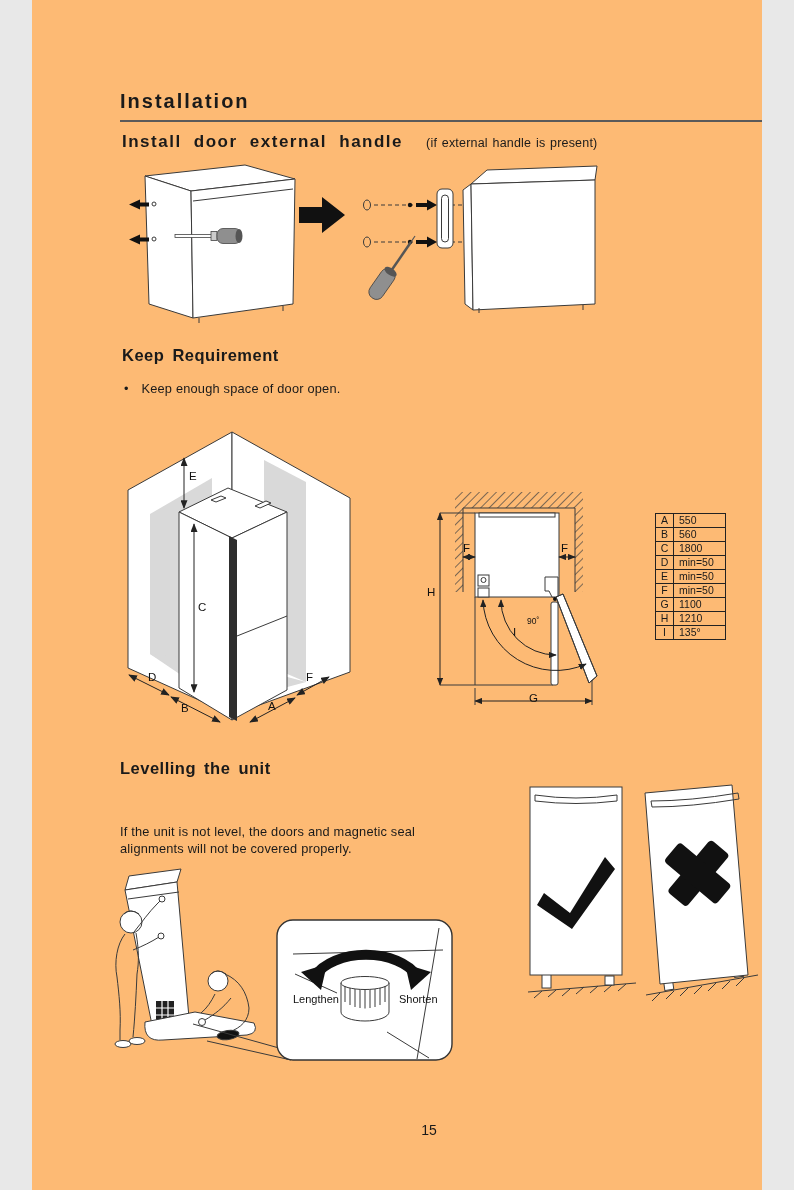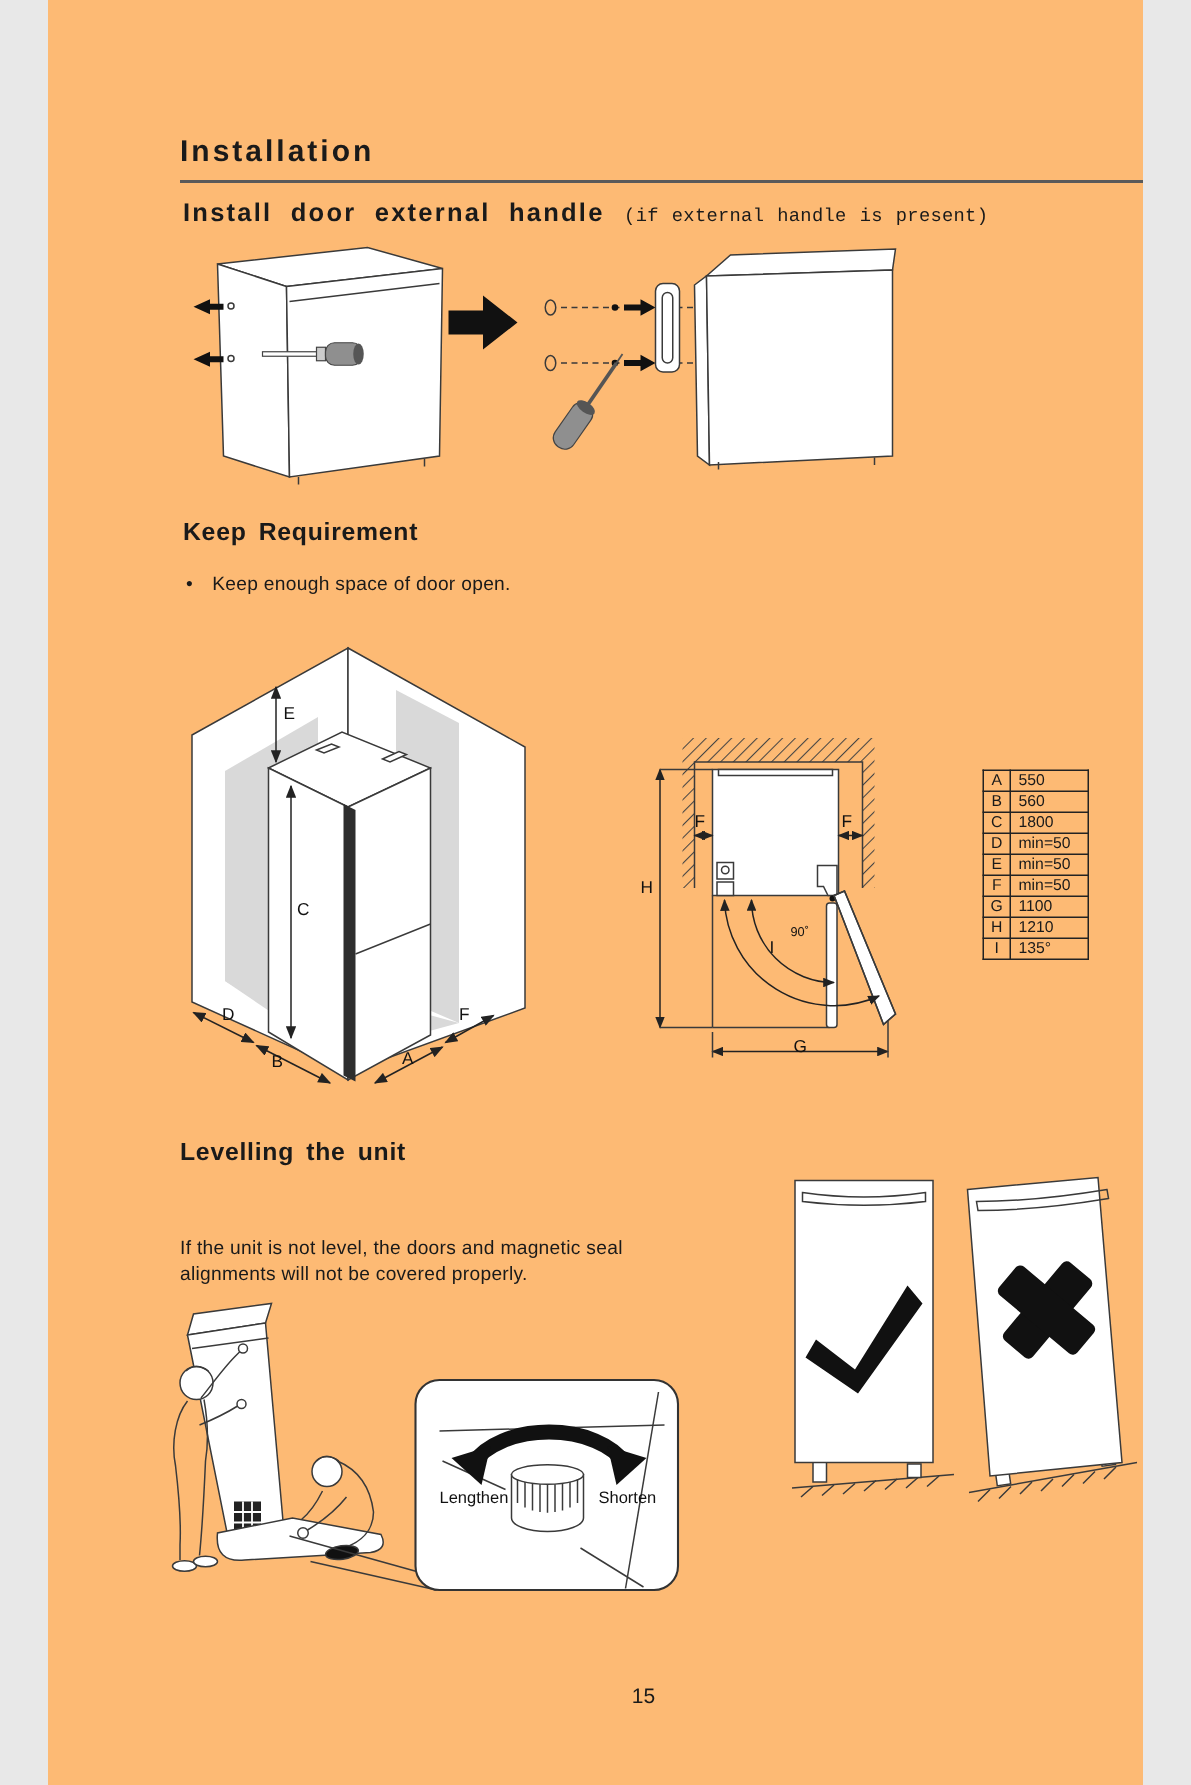--- a/index.html
+++ b/index.html
@@ -2,21 +2,21 @@
 <html><head>
 <meta charset="utf-8">
 <style>
   html,body{margin:0;padding:0;background:#e8e8e8;}
   .page{position:relative;width:730px;height:1190px;background:#fdba74;margin:0 auto;
         font-family:"Liberation Sans",sans-serif;color:#1a1a1a;overflow:hidden;}
   .abs{position:absolute;}
   .h1{font-size:20px;font-weight:bold;letter-spacing:2px;}
   .rule{height:0;border-top:2px solid #5a5a5a;}
   .h2{font-size:17px;font-weight:bold;letter-spacing:1.5px;word-spacing:6px;}
-  .h2 .note{font-size:12.5px;font-weight:normal;letter-spacing:0.2px;word-spacing:1px;margin-left:13px;font-family:Liberation Mono, monospace;}
+  .h2 .note{font-size:12.5px;font-weight:normal;letter-spacing:0.2px;word-spacing:1px;margin-left:23px;}
   .h3{font-size:16.5px;font-weight:bold;letter-spacing:0.5px;word-spacing:3px;}
   .body-text{font-size:12.8px;letter-spacing:0.2px;line-height:17px;}
   .dlab{position:absolute;font-size:11.5px;color:#111;}
   .dlab.small{font-size:8.5px;}
   table.dims{border-collapse:collapse;}
   table.dims td{border:1px solid #222;font-size:10.5px;line-height:12.5px;padding:0 0 0 0;height:13px;}
   table.dims td.k{width:17px;text-align:center;}
   table.dims td.v{width:46px;padding-left:5px;}
   svg{display:block;}
   .ln{stroke:#3a3a3a;stroke-width:1;fill:none;}

